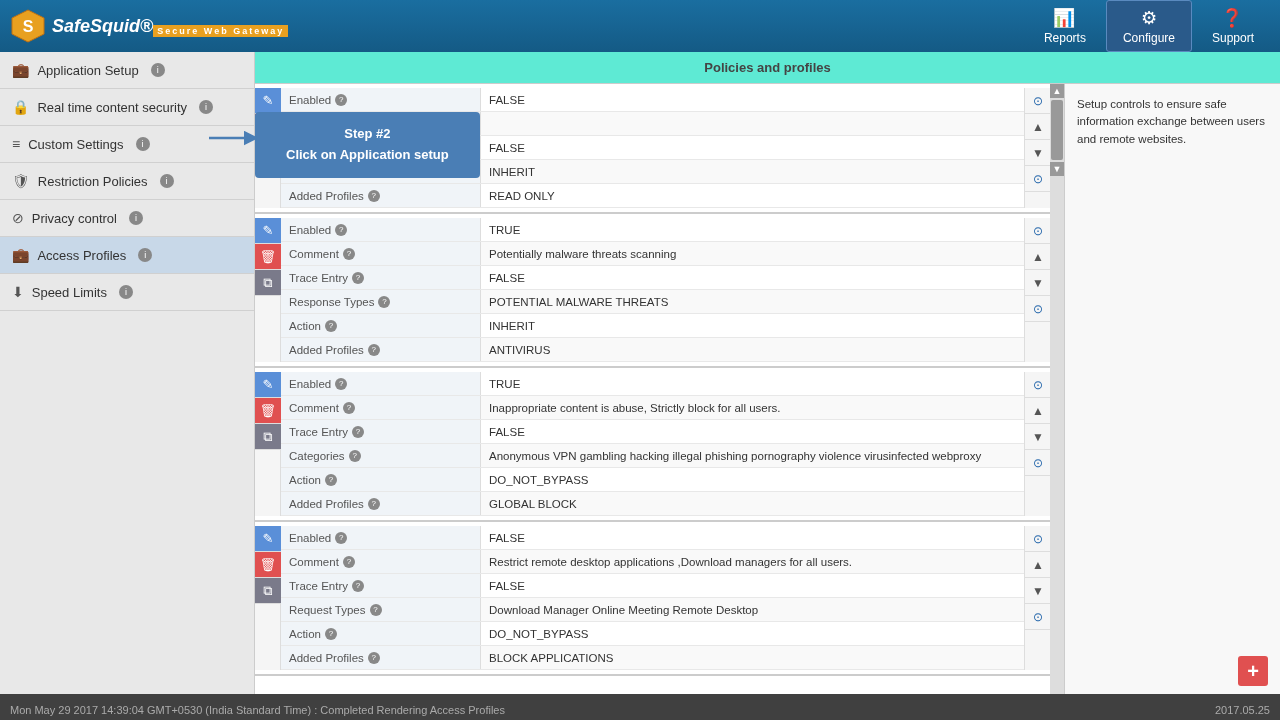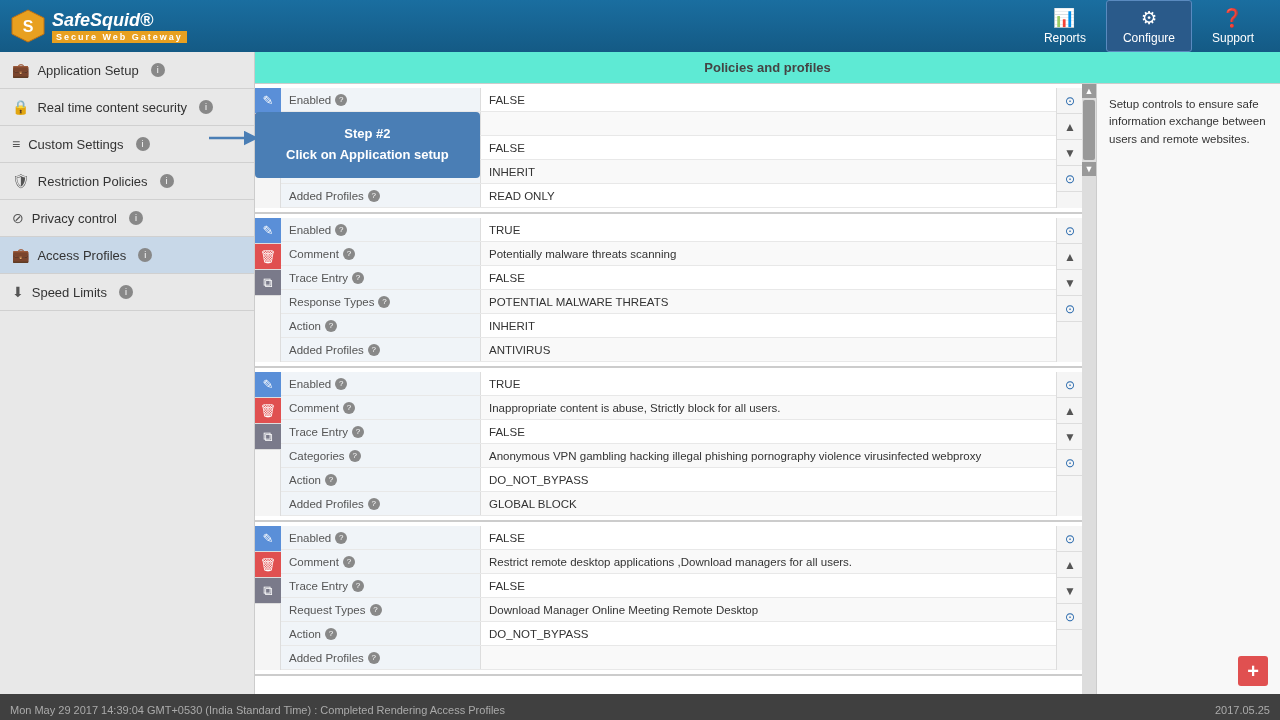--- a/index.html
+++ b/index.html
@@ -18,21 +18,22 @@
       display: flex;
       align-items: center;
       gap: 6px;
     }
     .logo-icon {
       width: 36px;
       height: 36px;
     }
     .logo-text {
       display: flex;
-      flex-direction: column;
+      flex-direction: row;
+      align-items: flex-end;
     }
     .logo-title {
       color: white;
       font-size: 18px;
       font-weight: bold;
       font-style: italic;
     }
     .logo-subtitle {
       background: #e8a020;
       color: white;
@@ -213,21 +214,21 @@
       justify-content: center;
       cursor: pointer;
       border-bottom: 1px solid #ddd;
       font-size: 12px;
       color: #555;
     }
     .ctrl-btn.primary { color: #2a6aad; }
 
     
     .info-panel {
-      width: 184px;
+      width: 216px;
       padding: 12px;
       background: #f8f8f8;
       border-left: 1px solid #ccc;
       font-size: 11.5px;
       color: #333;
       line-height: 1.5;
     }
 
     
     .status-bar {
@@ -653,20 +654,23 @@
                   </div>
                   <div class="row-value">
                     <span>DO_NOT_BYPASS</span>
                   </div>
                 </div>
                 <div class="policy-row">
                   <div class="row-label">
                     <span>Added Profiles</span>
                     <span class="row-label-help">?</span>
                   </div>
+                  <div class="row-value">
+                    <span>BLOCK APPLICATIONS</span>
+                  </div>
                 </div>
               </div>
               <div class="block-right-controls">
     <div class="ctrl-btn primary">⊙</div>
     <div class="ctrl-btn">▲</div>
     <div class="ctrl-btn">▼</div>
     <div class="ctrl-btn primary">⊙</div>
   </div>
             </div>
           </div>

